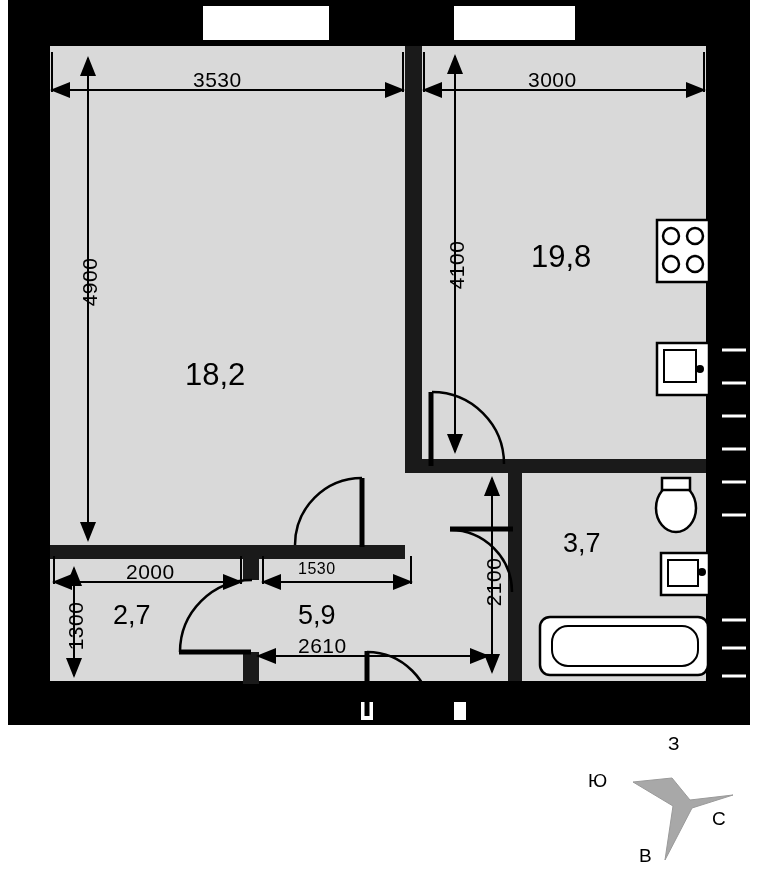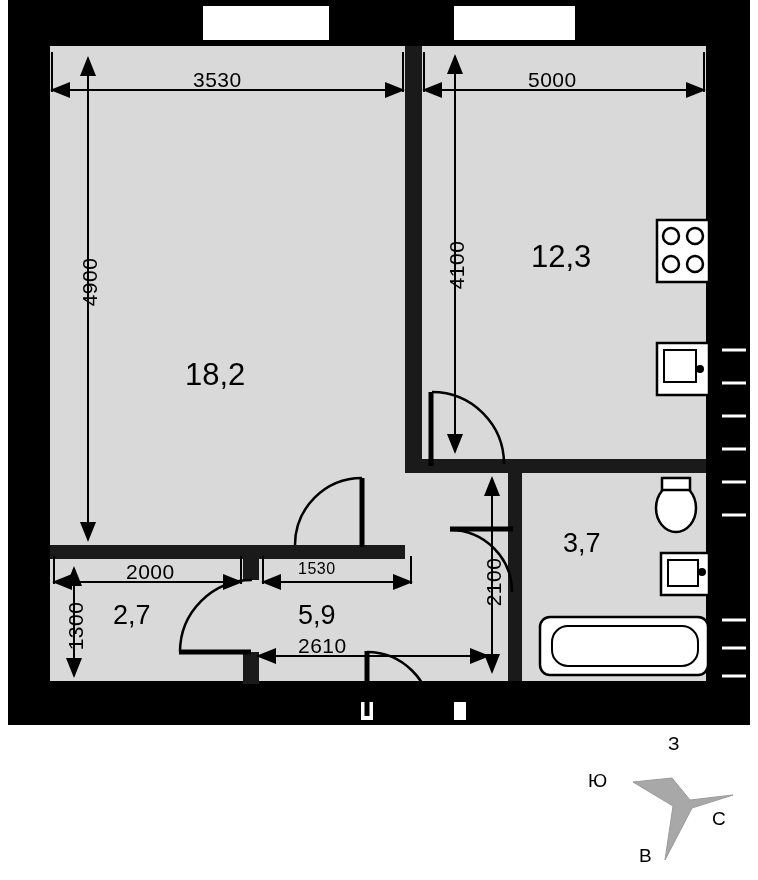--- a/index.html
+++ b/index.html
@@ -132,27 +132,27 @@
       <line x1="263" y1="556" x2="263" y2="584"></line>
       <line x1="411" y1="556" x2="411" y2="584"></line>
 
       <line x1="258" y1="656" x2="488" y2="656" marker-start="url(#ahs)" marker-end="url(#ah)"></line>
     </g>
 
     <polygon points="672,778 690,800 733,795 692,808 665,860 673,806 633,782" fill="#a8a8a8" stroke="#9a9a9a" stroke-width="1"></polygon>
   </svg>
 
   <div class="lbl" style="left:185px;top:357px;font-size:31px;">18,2</div>
-  <div class="lbl" style="left:531px;top:239px;font-size:31px;">12,3</div>
+  <div class="lbl" style="left:531px;top:239px;font-size:31px;">19,8</div>
   <div class="lbl" style="left:563px;top:528px;font-size:27px;text-align:right;">3,7</div>
   <div class="lbl" style="left:298px;top:600px;font-size:27px;">5,9</div>
   <div class="lbl" style="left:113px;top:600px;font-size:27px;">2,7</div>
 
   <div class="dimtxt" style="left:193px;top:68px;font-size:21px;">3530</div>
-  <div class="dimtxt" style="left:528px;top:68px;font-size:21px;">5000</div>
+  <div class="dimtxt" style="left:528px;top:68px;font-size:21px;">3000</div>
 
   <div class="dimtxt vert" style="left:66px;top:270px;font-size:21px;transform:rotate(-90deg);">4900</div>
   <div class="dimtxt vert" style="left:433px;top:253px;font-size:21px;transform:rotate(-90deg);">4100</div>
   <div class="dimtxt vert" style="left:470px;top:570px;font-size:21px;transform:rotate(-90deg);">2100</div>
   <div class="dimtxt vert" style="left:52px;top:614px;font-size:21px;transform:rotate(-90deg);">1300</div>
 
   <div class="dimtxt" style="left:110px;top:560px;font-size:21px;margin-left:16px;">2000</div>
   <div class="dimtxt" style="left:298px;top:560px;font-size:16px;">1530</div>
   <div class="dimtxt" style="left:298px;top:634px;font-size:21px;">2610</div>
 

